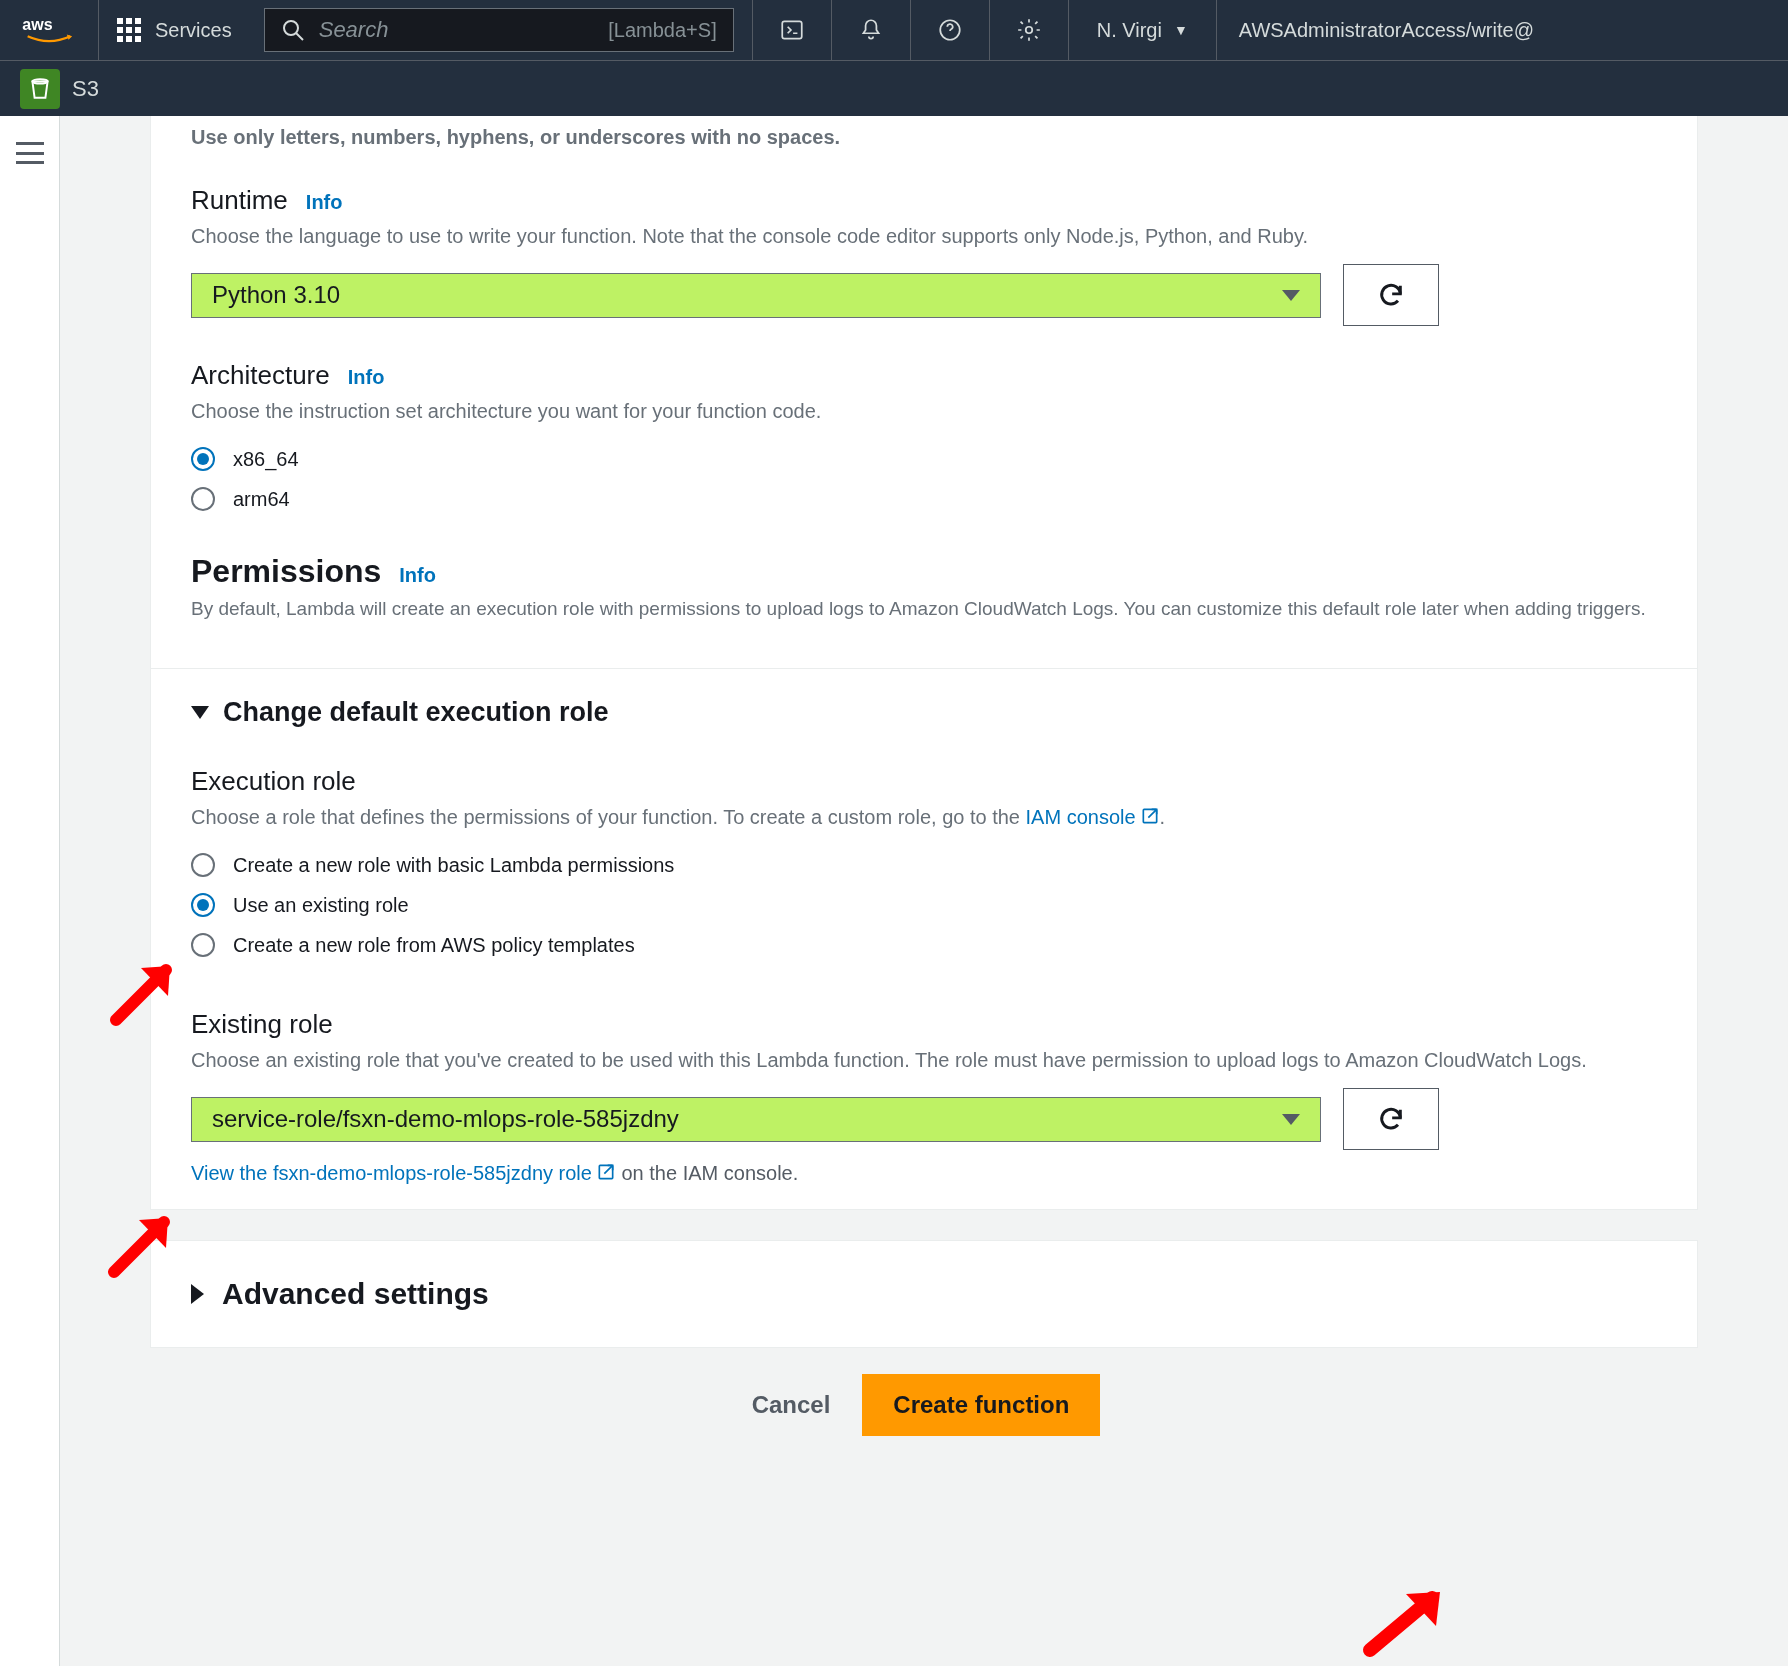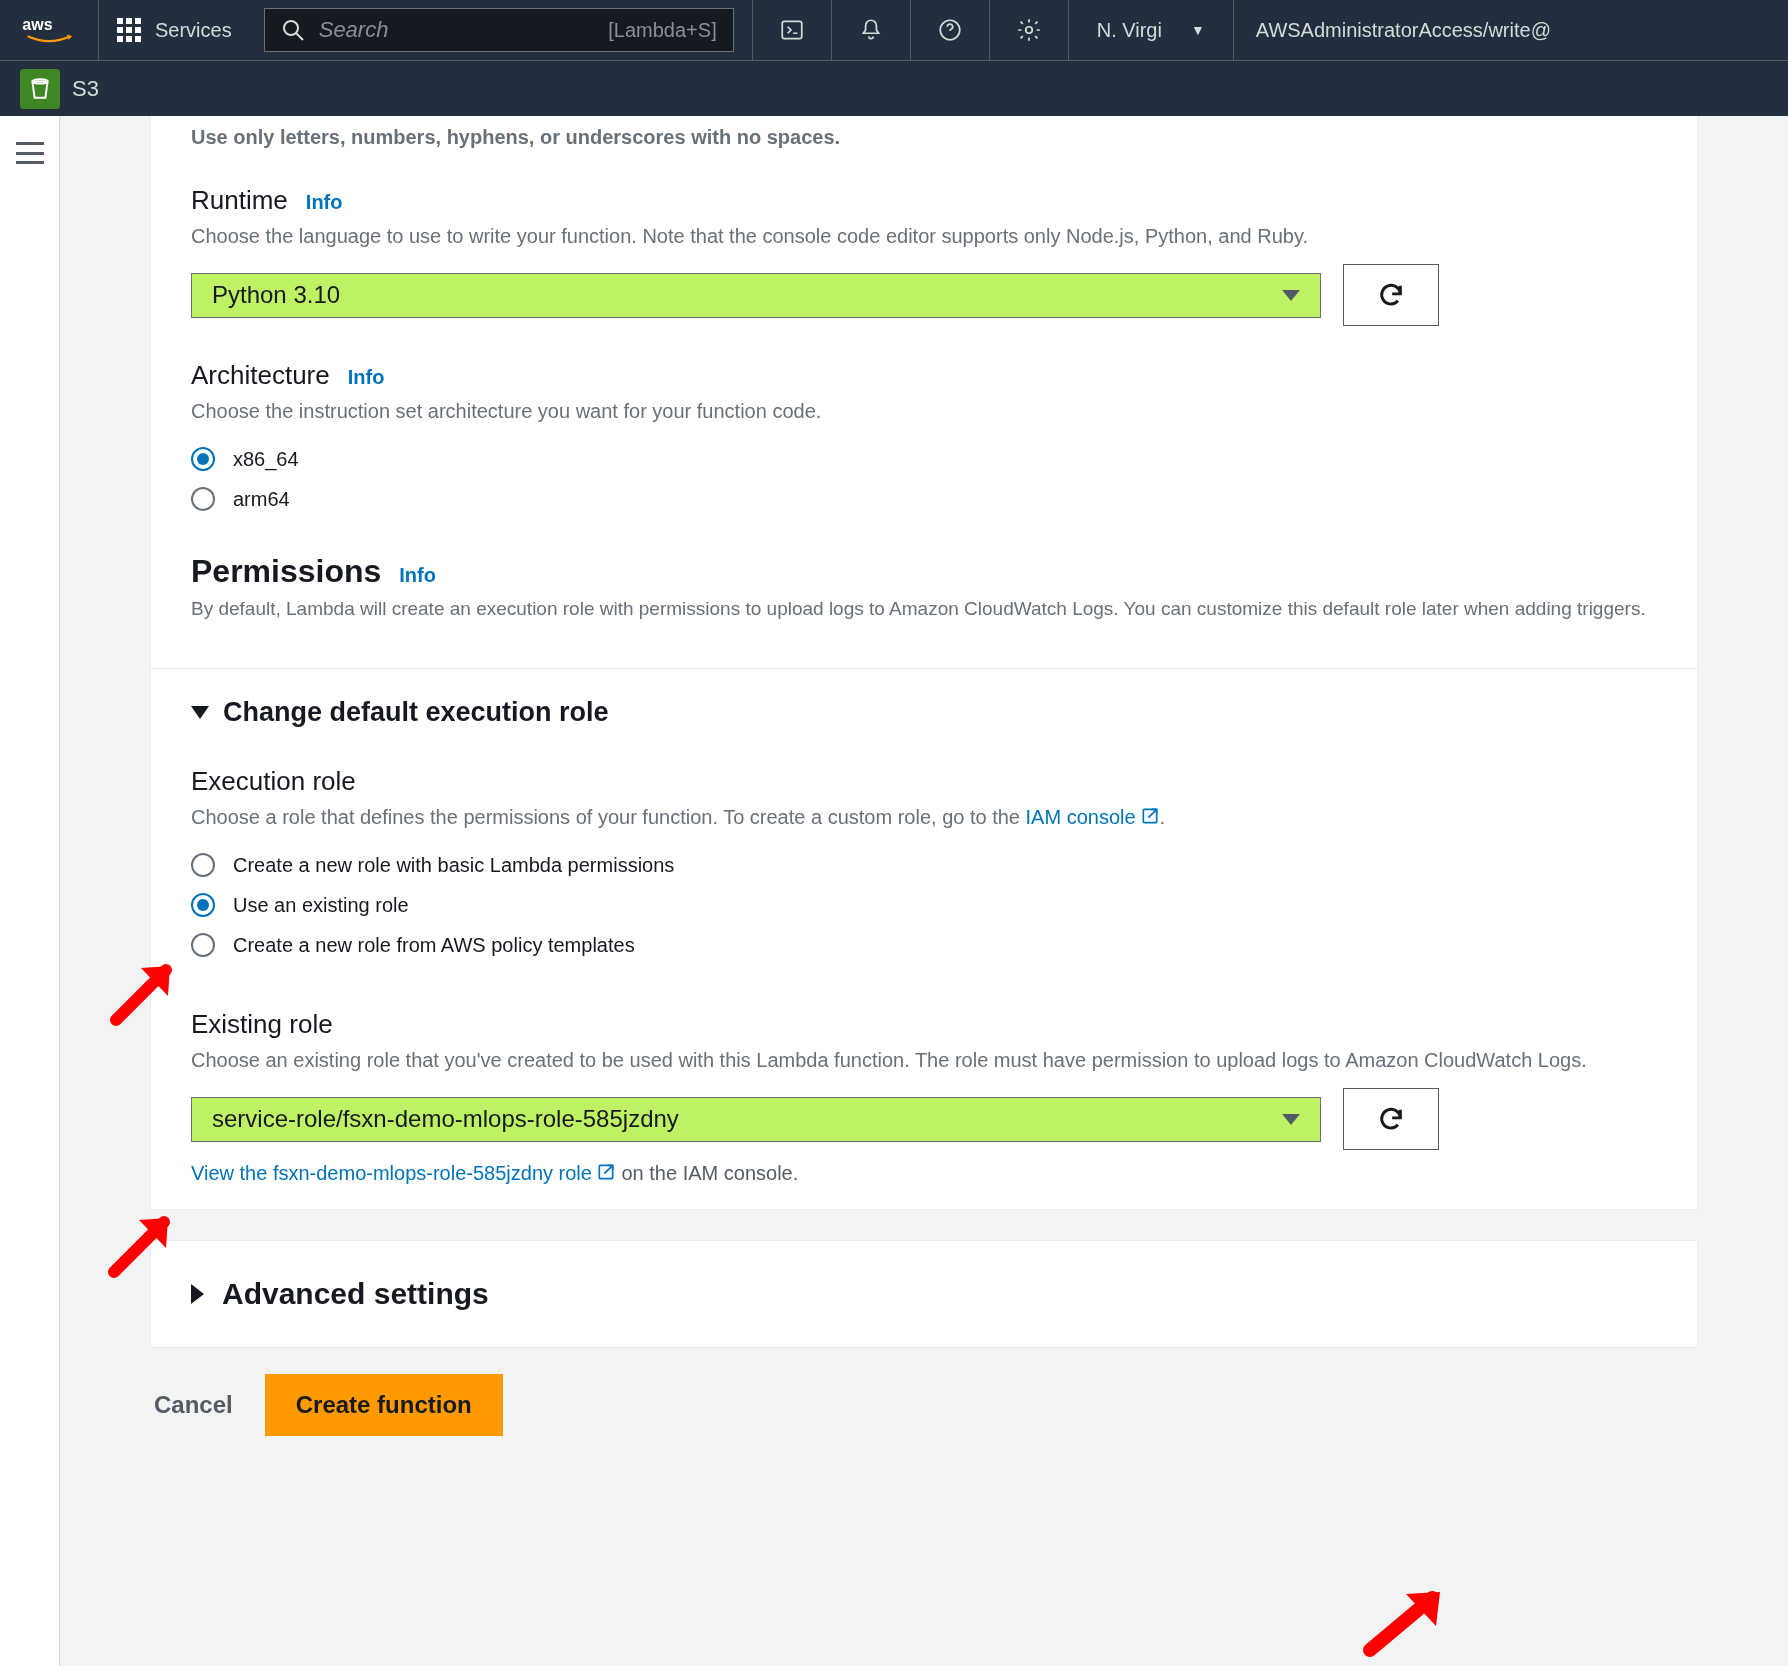--- a/index.html
+++ b/index.html
@@ -67,21 +67,21 @@
     display: flex; align-items: center; justify-content: center;
     border-right: 1px solid #545b64;
     cursor: pointer;
   }
   .topnav-icons .icon-btn:first-child { border-left: 1px solid #545b64; }
   .icon-btn svg { width: 26px; height: 26px; stroke: #d5dbdb; fill: none; stroke-width: 1.6; }
   .account-section {
     display: flex; align-items: center; height: 100%;
     padding: 0 28px;
     border-right: 1px solid #545b64;
-    gap: 29px;
+    gap: 12px;
     cursor: pointer;
   }
   .role-section {
     padding: 0 22px;
     height: 100%;
     display: flex; align-items: center;
   }
   
   .subnav {
     background: #232f3e;
@@ -206,21 +206,21 @@
   .view-role .after { color: #545b64; }
   .adv-panel {
     background: #fff;
     border: 1px solid #eaeded;
     padding: 36px 40px;
     display: flex; align-items: center; gap: 18px;
     cursor: pointer;
   }
   .adv-title { font-size: 30px; font-weight: 700; }
   .footer-buttons {
-    display: flex; justify-content: flex-start; gap: 28px;
+    display: flex; justify-content: center; gap: 28px;
     padding: 26px 0 0 0;
     align-items: center;
   }
   .btn-cancel {
     font-size: 24px; font-weight: 700; color: #545b64;
     background: none; border: none; cursor: pointer;
     padding: 10px 4px;
   }
   .btn-primary {
     background: #ff9900;

